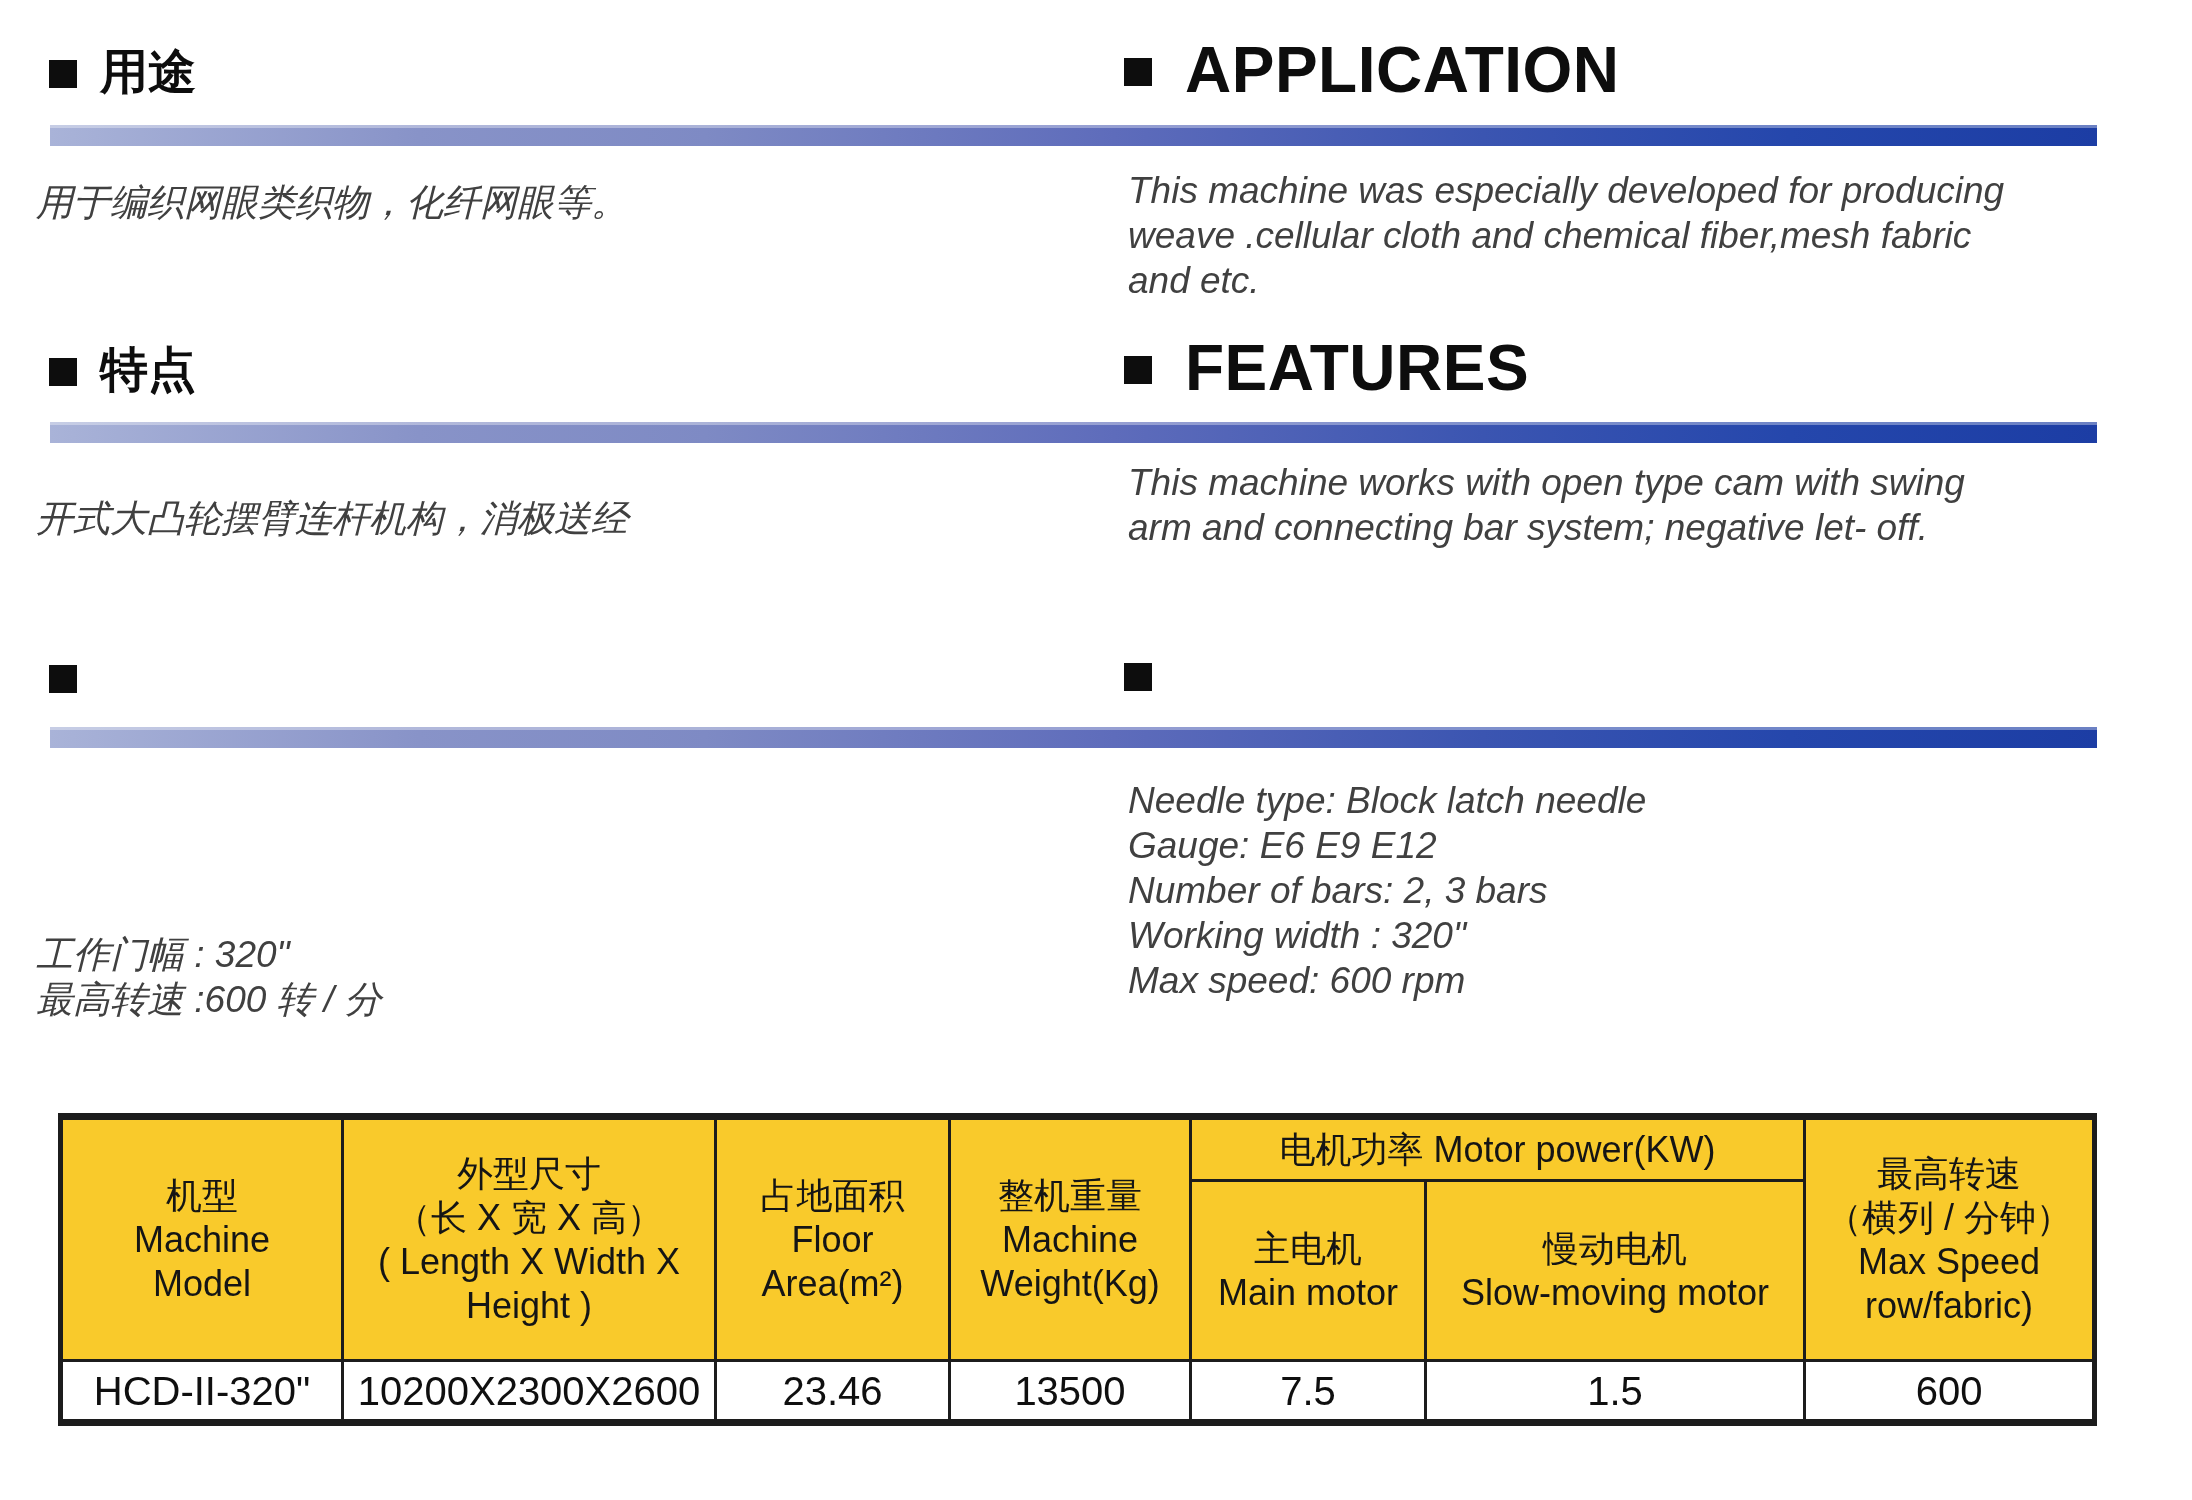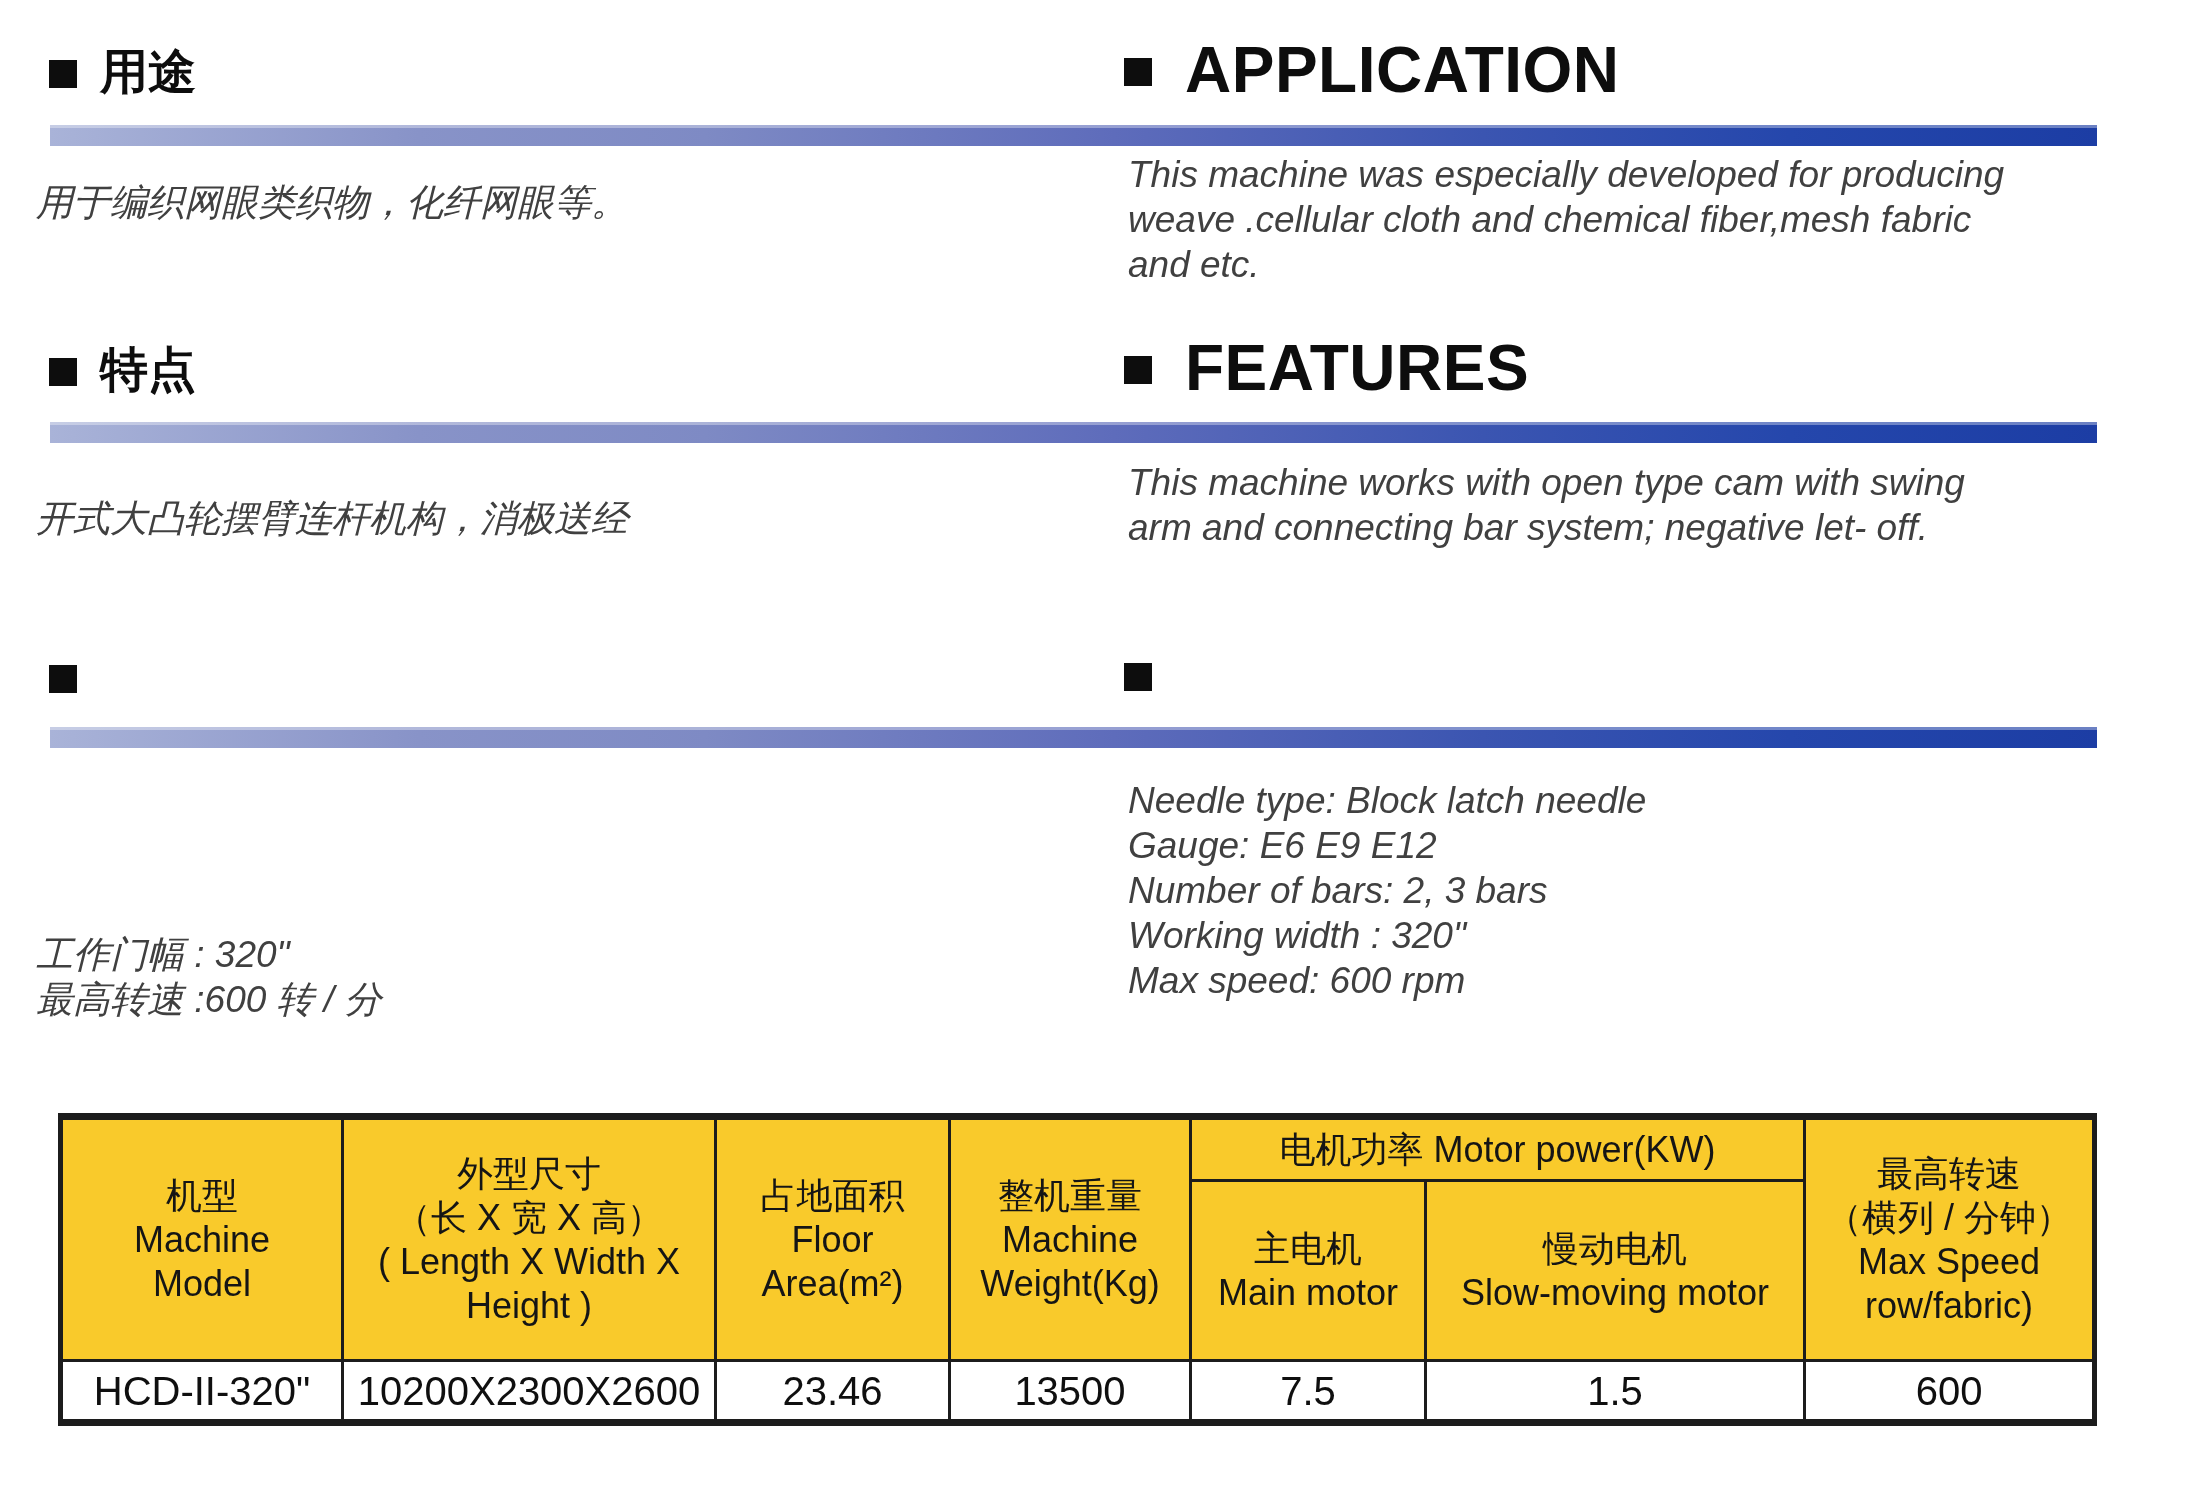--- a/index.html
+++ b/index.html
@@ -96,21 +96,21 @@
   <div class="gbar" style="top:422px"></div>
   <div class="gbar" style="top:727px"></div>
 
   <div class="sq" style="left:49px;top:60px"></div>
   <div class="zh-h" style="left:100px;top:44px">用途</div>
 
   <div class="sq" style="left:1124px;top:58px"></div>
   <div class="en-h" style="left:1185px;top:40px">APPLICATION</div>
 
   <div class="body-txt" style="left:36px;top:180px;width:1020px">用于编织网眼类织物，化纤网眼等。</div>
-  <div class="body-txt" style="left:1128px;top:152px;width:1060px">This machine was especially developed for producing
+  <div class="body-txt" style="left:1128px;top:168px;width:1060px">This machine was especially developed for producing
 weave .cellular cloth and chemical fiber,mesh fabric
 and etc.</div>
 
   <div class="sq" style="left:49px;top:358px"></div>
   <div class="zh-h" style="left:100px;top:342px">特点</div>
 
   <div class="sq" style="left:1124px;top:356px"></div>
   <div class="en-h" style="left:1185px;top:338px">FEATURES</div>
 
   <div class="body-txt" style="left:36px;top:496px;width:1020px">开式大凸轮摆臂连杆机构，消极送经</div>

